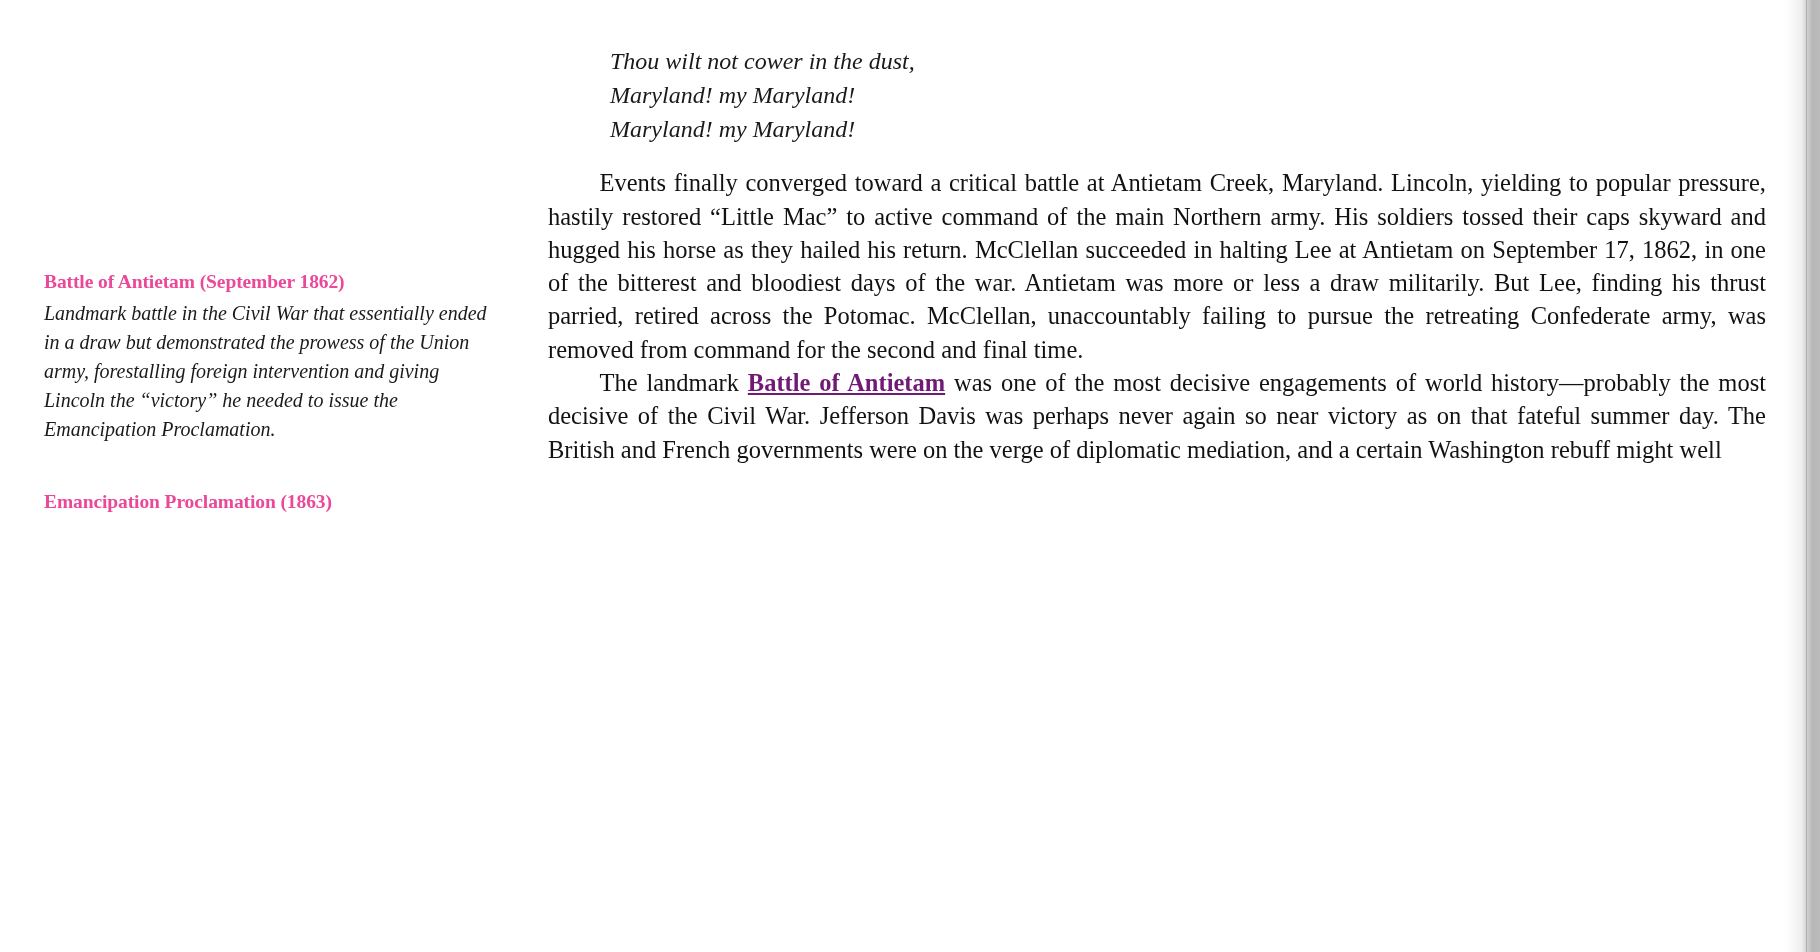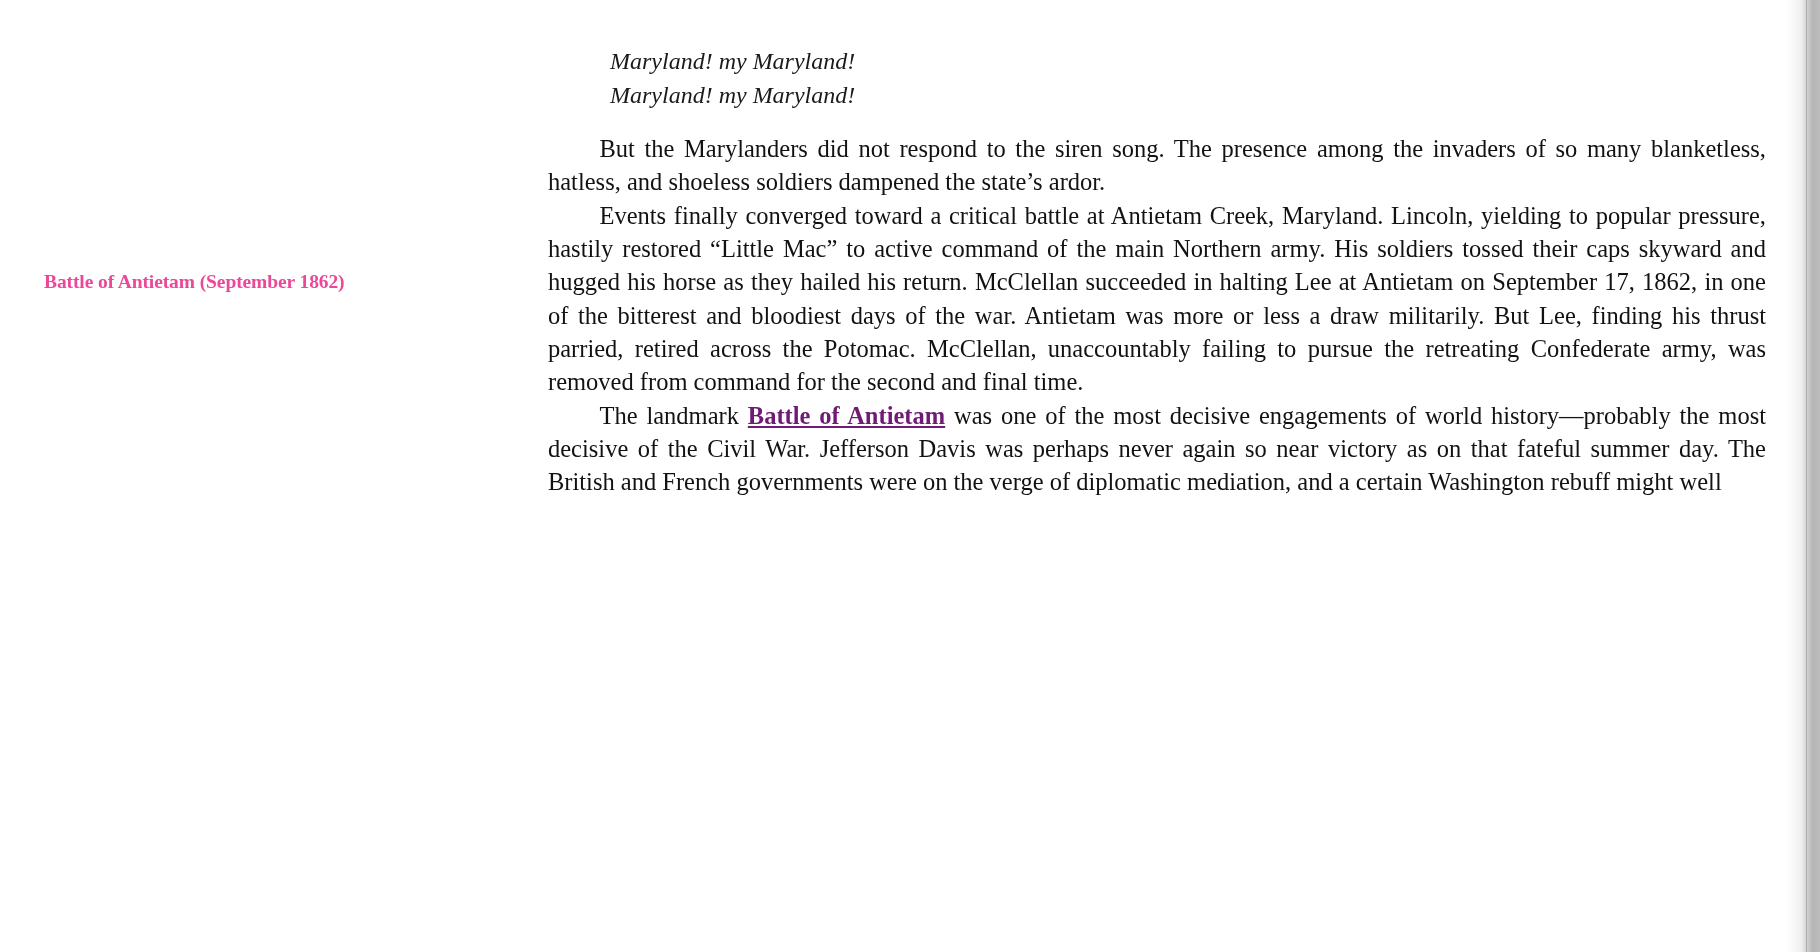--- a/index.html
+++ b/index.html
@@ -119,36 +119,38 @@
 <body>
 
 <div class="page">
 
   <div class="columns">
 
     <div class="sidebar">
 
       <div class="note">
         <p class="note-title">Battle of Antietam (September 1862)</p>
+        <p class="note-body">Landmark battle in the Civil War that essentially ended in a draw but demonstrated the prowess of the Union army, forestalling foreign intervention and giving Lincoln the “victory” he needed to issue the Emancipation Proclamation.</p>
       </div>
 
       <div class="note">
+        <p class="note-title">Emancipation Proclamation (1863)</p>
       </div>
 
     </div>
 
     <div class="maincol">
 
 
       <div class="verse">
+        <div>Thou wilt not cower in the dust,</div>
         <div>Maryland! my Maryland!</div>
         <div>Maryland! my Maryland!</div>
       </div>
 
-      <p class="para indent">But the Marylanders did not respond to the siren song. The presence among the invaders of so many blanketless, hatless, and shoeless soldiers dampened the state’s ardor.</p>
 
       <p class="para indent">Events finally converged toward a critical battle at Antietam Creek, Maryland. Lincoln, yielding to popular pressure, hastily restored “Little Mac” to active command of the main Northern army. His soldiers tossed their caps skyward and hugged his horse as they hailed his return. McClellan succeeded in halting Lee at Antietam on September 17, 1862, in one of the bitterest and bloodiest days of the war. Antietam was more or less a draw militarily. But Lee, finding his thrust parried, retired across the Potomac. McClellan, unaccountably failing to pursue the retreating Confederate army, was removed from command for the second and final time.</p>
 
       <p class="para indent nowrap-last">
         <span>The landmark </span><a class="term-link" href="#">Battle of Antietam</a><span> was one of the most decisive engagements of world history—probably the most decisive of the Civil War. Jefferson Davis was perhaps never again so near victory as on that fateful summer day. The British and French governments were on the verge of diplomatic mediation, and a certain Washington rebuff might well</span>
       </p>
 
     </div>
 
   </div>

